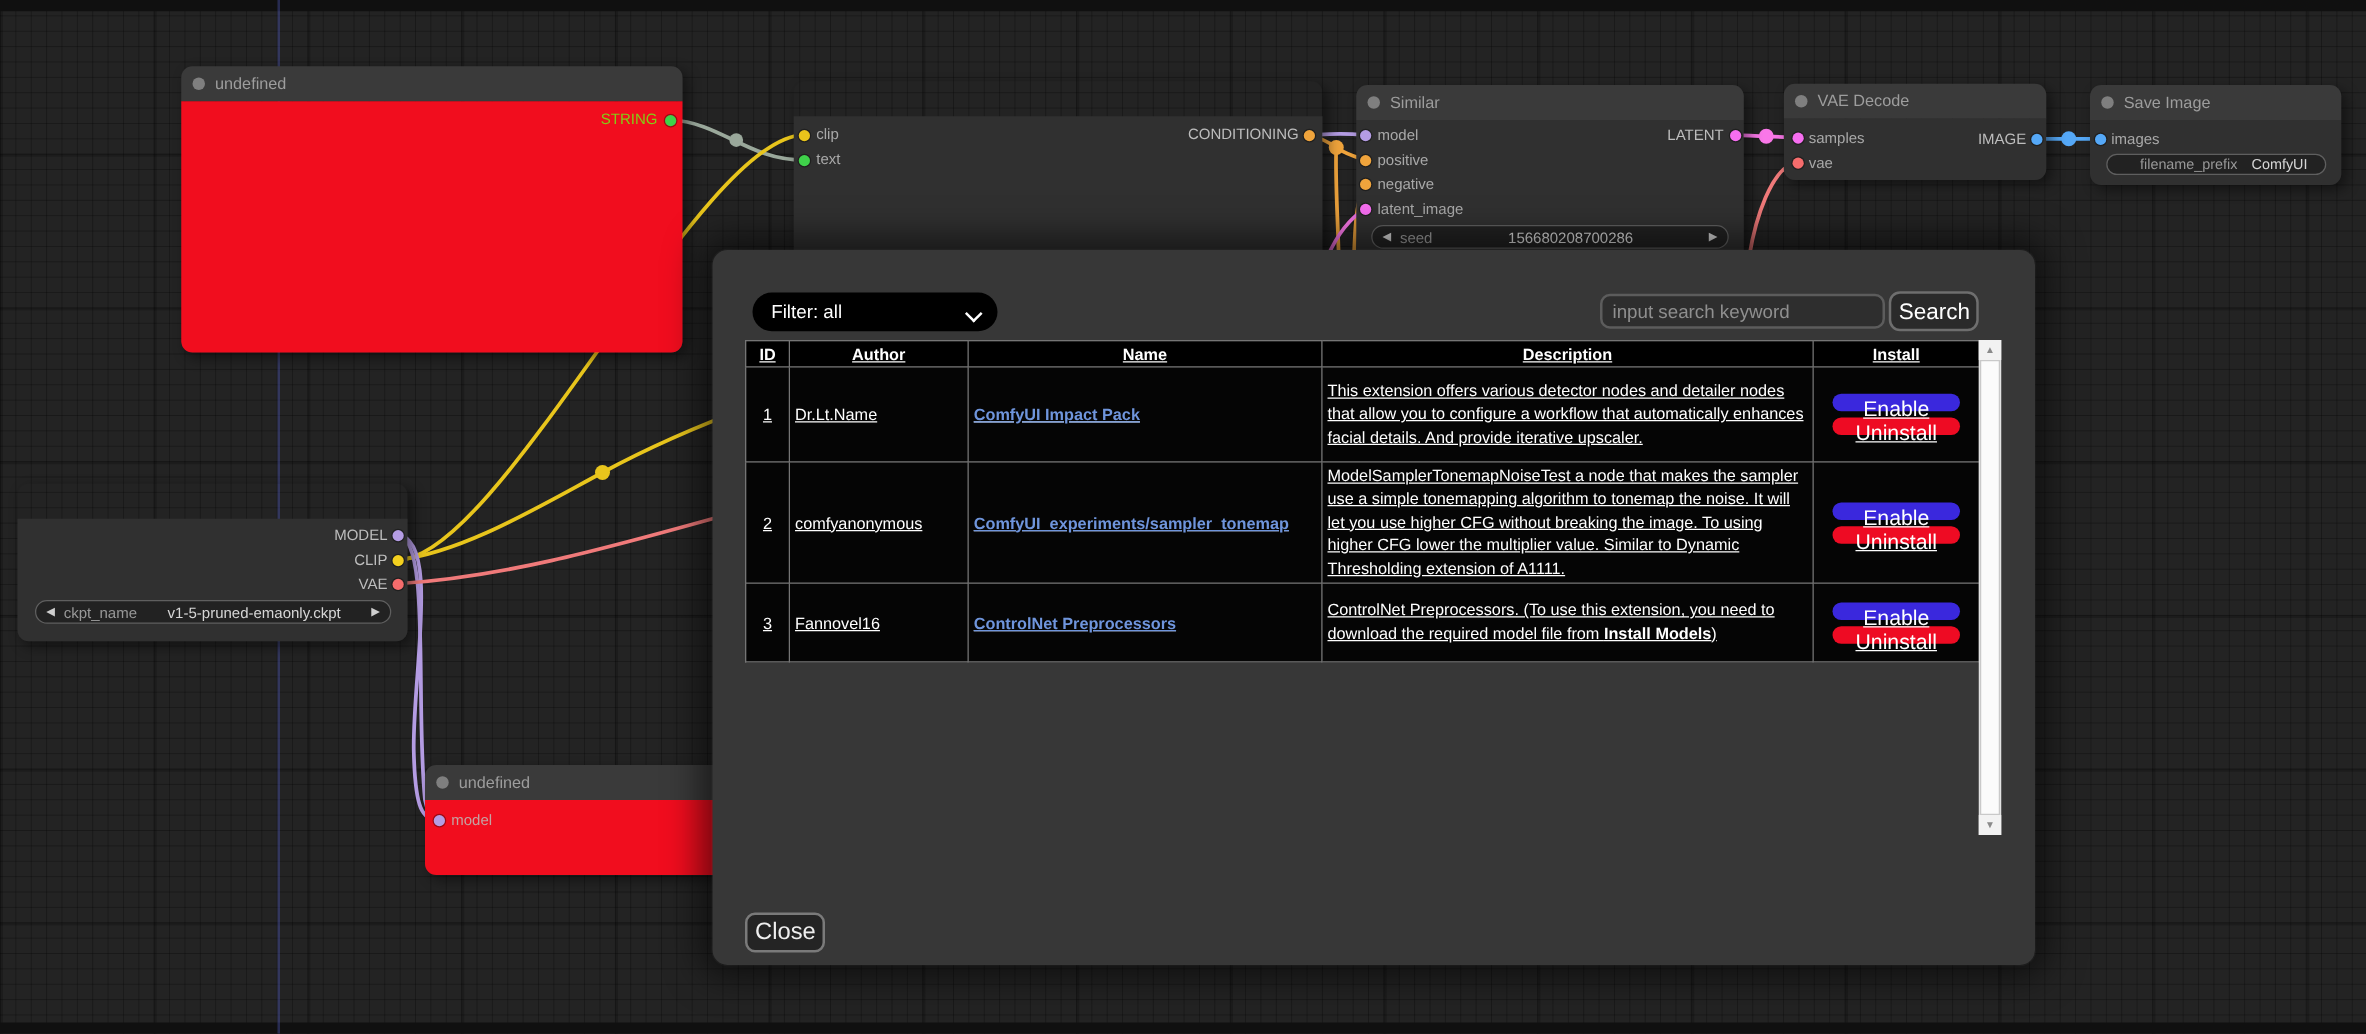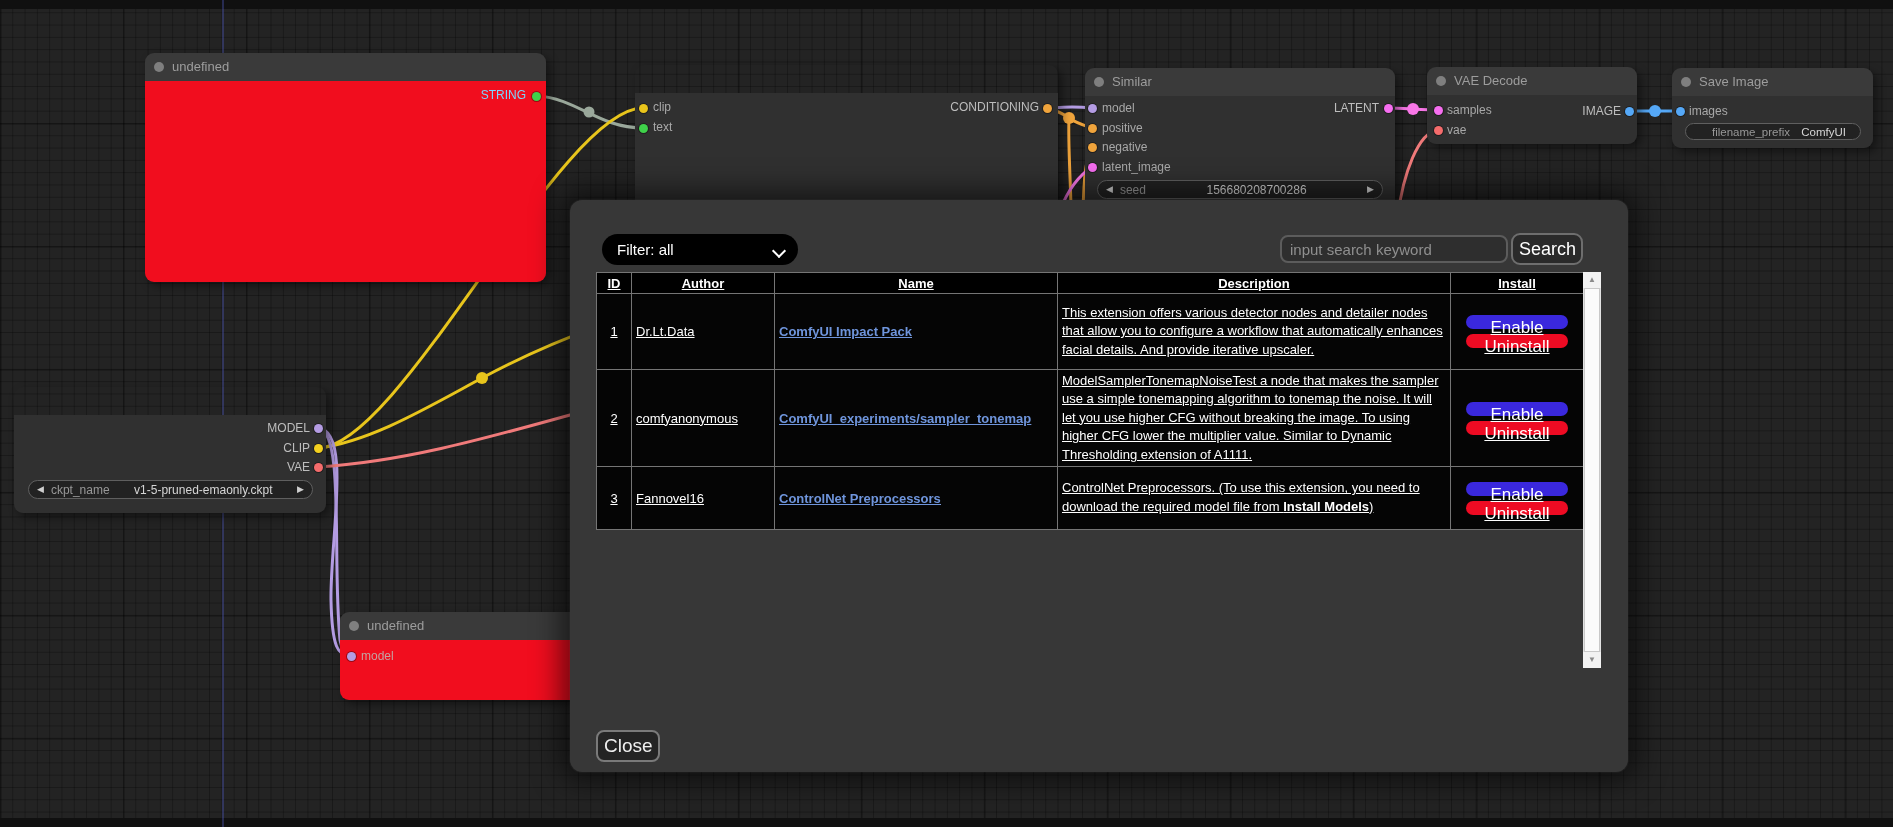--- a/index.html
+++ b/index.html
@@ -105,21 +105,21 @@
   <circle cx="1413" cy="109" r="6" fill="#f977e8"></circle>
   <circle cx="1655" cy="111" r="6" fill="#55a8f7"></circle>
 </svg>
 
 <div class="node" style="left:145px;top:53px;width:401px;height:229px;">
   <div class="node-title">
     <span class="collapse-dot"></span>
     <span>undefined</span>
   </div>
   <div class="node-body red"></div>
-  <span class="plabel out" style="right:20px;top:35px;color:#7dd3fc;">STRING</span>
+  <span class="plabel out" style="right:20px;top:35px;color:#84cc16;">STRING</span>
   <span class="port-dot c-green" style="right:5px;top:39px;"></span>
 </div>
 
 <div class="node" style="left:635px;top:65px;width:423px;height:190px;">
   <div class="node-body"></div>
   <span class="port-dot c-yellow" style="left:3.5px;top:38.5px;"></span>
   <span class="plabel" style="left:18px;top:35px;">clip</span>
   <span class="port-dot c-green" style="left:3.5px;top:58.5px;"></span>
   <span class="plabel" style="left:18px;top:55px;">text</span>
   <span class="plabel out" style="right:19px;top:35px;">CONDITIONING</span>
@@ -226,21 +226,21 @@
         <th>ID</th>
         <th>Author</th>
         <th>Name</th>
         <th>Description</th>
         <th>Install</th>
       </tr>
     </thead>
     <tbody>
       <tr style="height:76px;">
         <td class="cid">1</td>
-        <td>Dr.Lt.Data</td>
+        <td>Dr.Lt.Name</td>
         <td class="cname"><a href="#">ComfyUI Impact Pack</a></td>
         <td class="cdesc"><span>This extension offers various detector nodes and detailer nodes that allow you to configure a workflow that automatically enhances facial details. And provide iterative upscaler.</span><b></b><span></span></td>
         <td class="cinstall">
           <button class="btn-enable">Enable</button>
           <button class="btn-uninstall">Uninstall</button>
         </td>
       </tr>
       <tr style="height:97px;">
         <td class="cid">2</td>
         <td>comfyanonymous</td>

